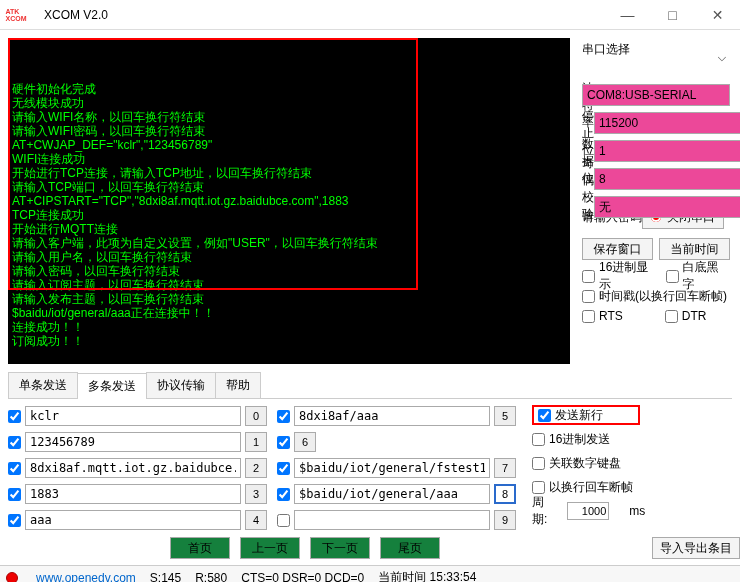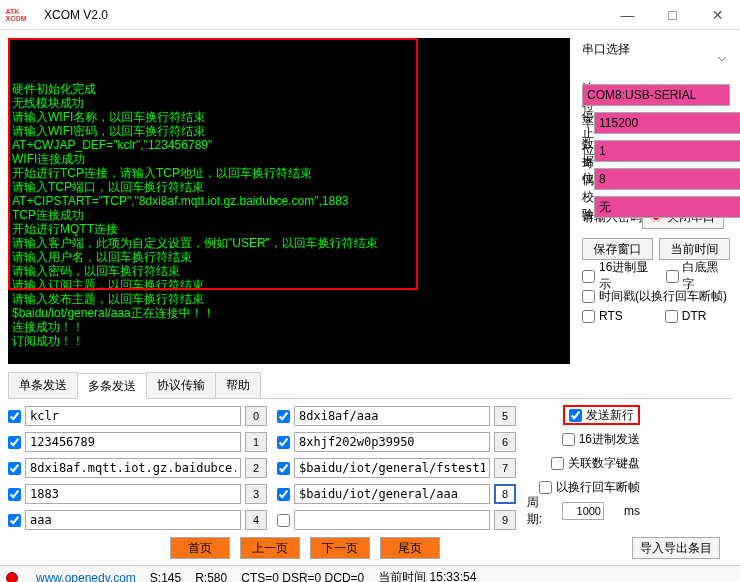--- a/index.html
+++ b/index.html
@@ -28,29 +28,29 @@
   .chkrow input { margin-right: 2px; }
   .tabs { display:flex; border-bottom:1px solid #ccc; margin: 2px 8px 0 8px; font-size:12px; }
   .tab { padding: 4px 10px; border:1px solid #ccc; border-bottom:none; margin-right:-1px; background:#f4f4f4; }
   .tab.active { background:#fff; position:relative; top:1px; }
   .sendgrid { display:flex; padding: 6px 8px 2px 8px; gap: 10px; }
   .col { display:flex; flex-direction:column; gap:4px; }
   .srow { display:flex; align-items:center; gap:4px; height:22px; }
   .srow input[type=text] { height:20px; border:1px solid #aaa; padding:0 4px; font-family:"SimSun",monospace; font-size:12px; }
   .numbtn { width:22px; height:20px; border:1px solid #aaa; background:#eee; display:flex; align-items:center; justify-content:center; font-size:11px; }
   .numbtn.active { border:2px solid #2a6acb; background:#fff; }
-  .rightopts { border:0; padding:0 6px; width:120px;align-items:flex-end; }
+  .rightopts { border:0; padding:0 6px; width:120px; }
   .redbox2 { border:2px solid #f00; padding:2px 4px; }
   .navbtns { display:flex; gap:10px; justify-content:center; padding: 4px 0 6px; }
-  .navbtns .btn { width:60px; height:22px; border:1px solid #aaa; background:#f97316; display:flex; align-items:center; justify-content:center; font-size:12px; }
+  .navbtns .btn { width:60px; height:22px; border:1px solid #aaa; background:#15803d; display:flex; align-items:center; justify-content:center; font-size:12px; }
   .statusbar { height:24px; border-top:1px solid #ccc; display:flex; align-items:center; font-size:12px; padding:0 6px; gap:14px; background:#f7f7f7; }
   .status-dot { width:12px; height:12px; border-radius:50%; background:#e00; border:1px solid #a00; margin-right:4px; }
   .link { color:#06c; text-decoration:underline; }
   .cycle input[type=text] { width:42px; height:18px; border:1px solid #aaa; text-align:right; padding-right:2px; margin: 0 18px; font-size:11px; }
-  .exportbtn { width: 88px; height:22px; border:1px solid #aaa; background:#f4f4f4; display:flex; align-items:center; justify-content:center; font-size:12px; margin-left:auto; margin-right:20px; margin-top:4px; }
+  .exportbtn { width: 88px; height:22px; border:1px solid #aaa; background:#f4f4f4; display:flex; align-items:center; justify-content:center; font-size:12px; margin-left:auto; margin-right:0; margin-top:4px; }
   .sec-bottom { display:flex; align-items:flex-start; }
   .colL input[type=text] { width: 216px; }
   .colR input[type=text] { width: 196px; }
 </style>
 </head>
 <body>
 
 <div class="titlebar">
   <div class="logo">ATK
 XCOM</div>
@@ -157,21 +157,20 @@
       </div>
     </div>
   <div class="col colR" id="colR">
       <div class="srow">
         <input type="checkbox" checked="" style="">
         <input type="text" value="8dxi8af/aaa" style="">
         <div class="numbtn">5</div>
       </div>
       <div class="srow">
         <input type="checkbox" checked="" style="">
-        <input type="text" value="8xhjf202w0p39950" style="">
         <div class="numbtn">6</div>
       </div>
       <div class="srow">
         <input type="checkbox" checked="" style="">
         <input type="text" value="$baidu/iot/general/fstest1" style="">
         <div class="numbtn">7</div>
       </div>
       <div class="srow">
         <input type="checkbox" checked="" style="">
         <input type="text" value="$baidu/iot/general/aaa" style="">

